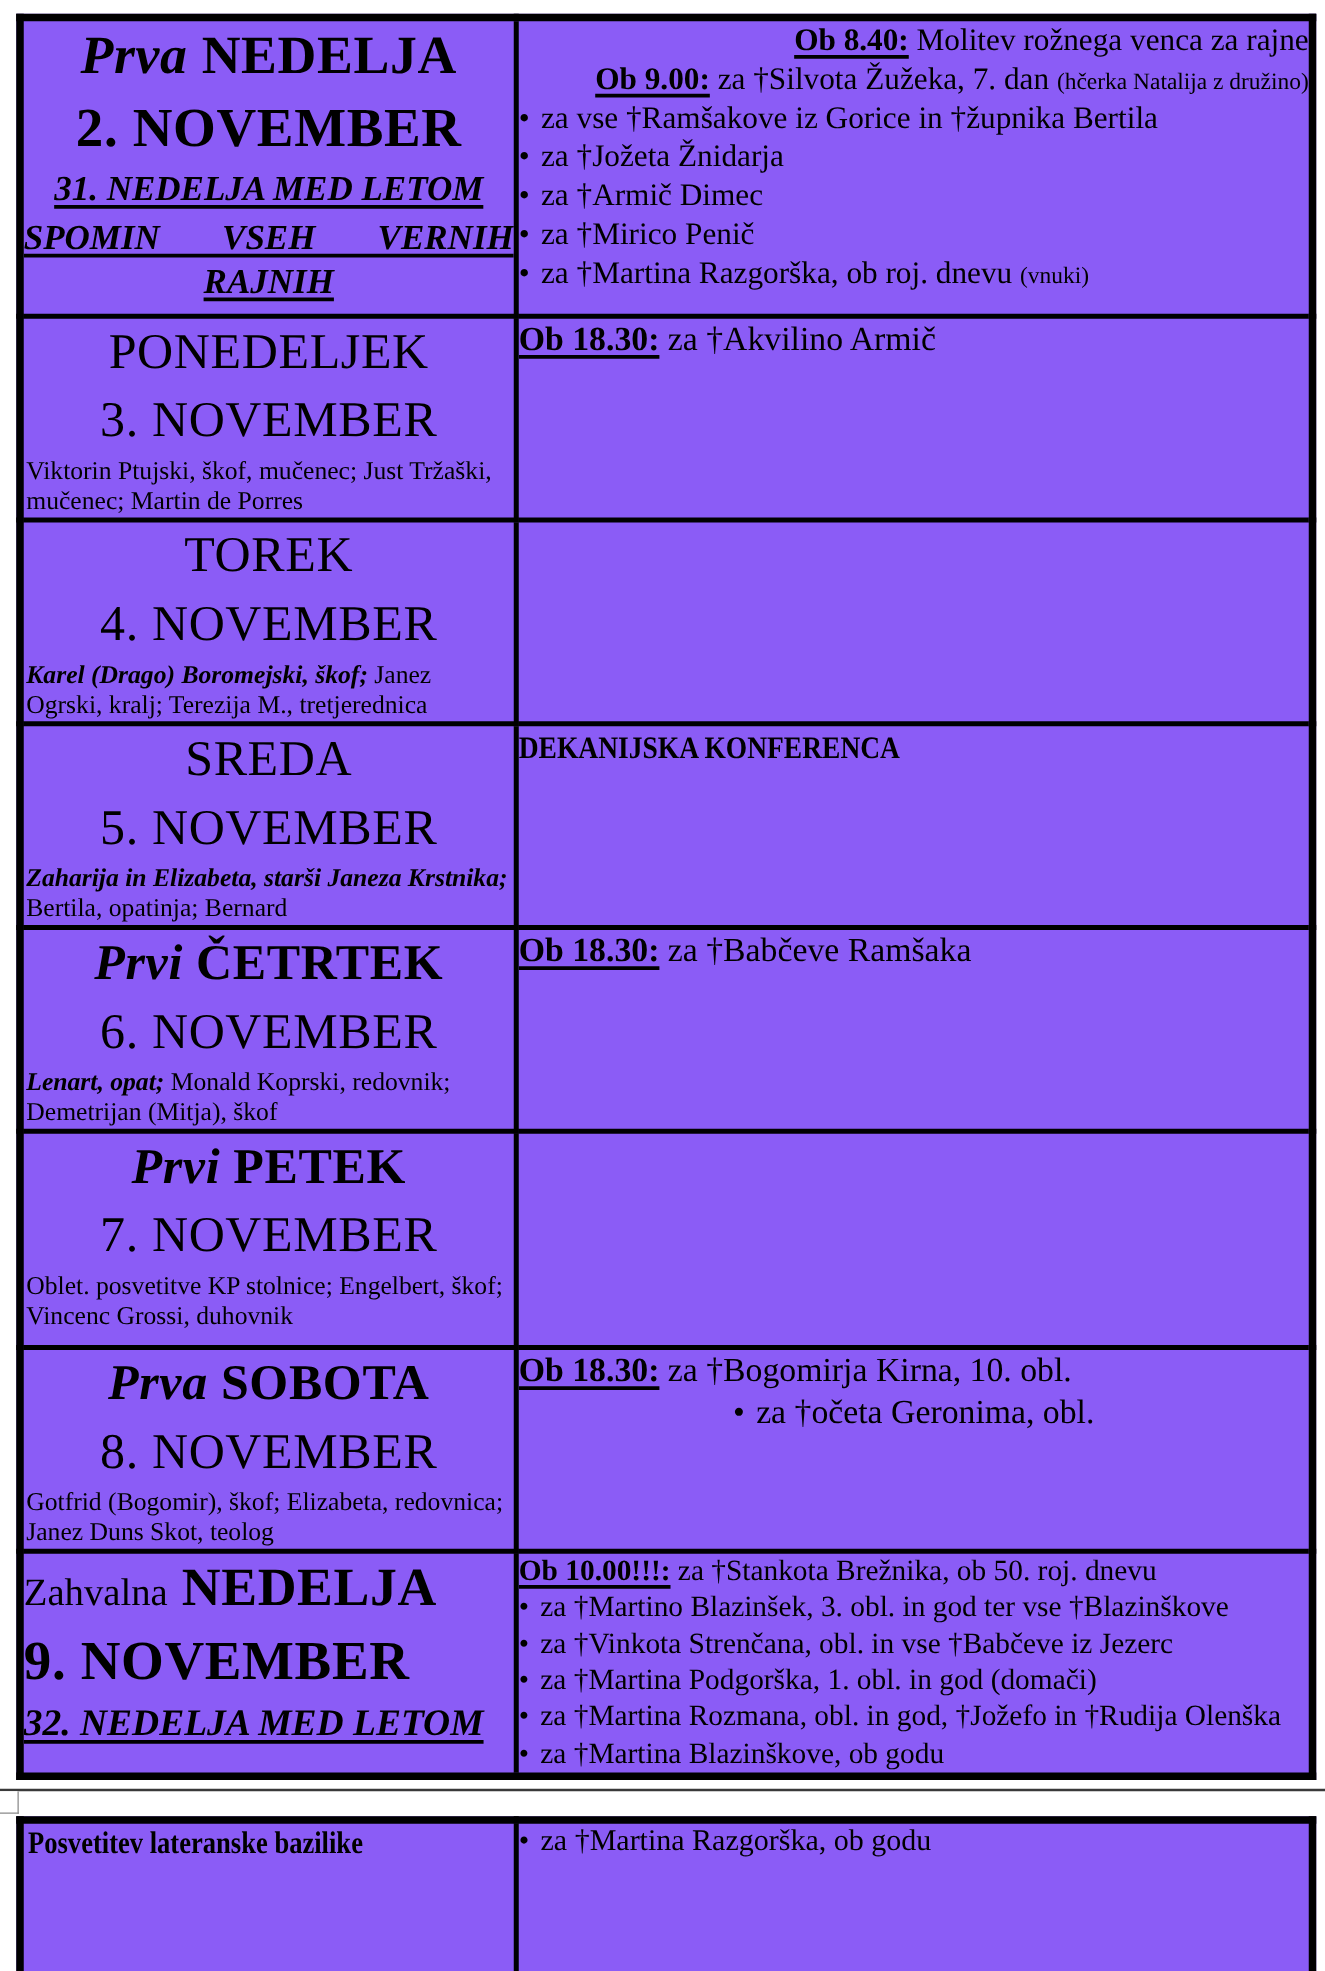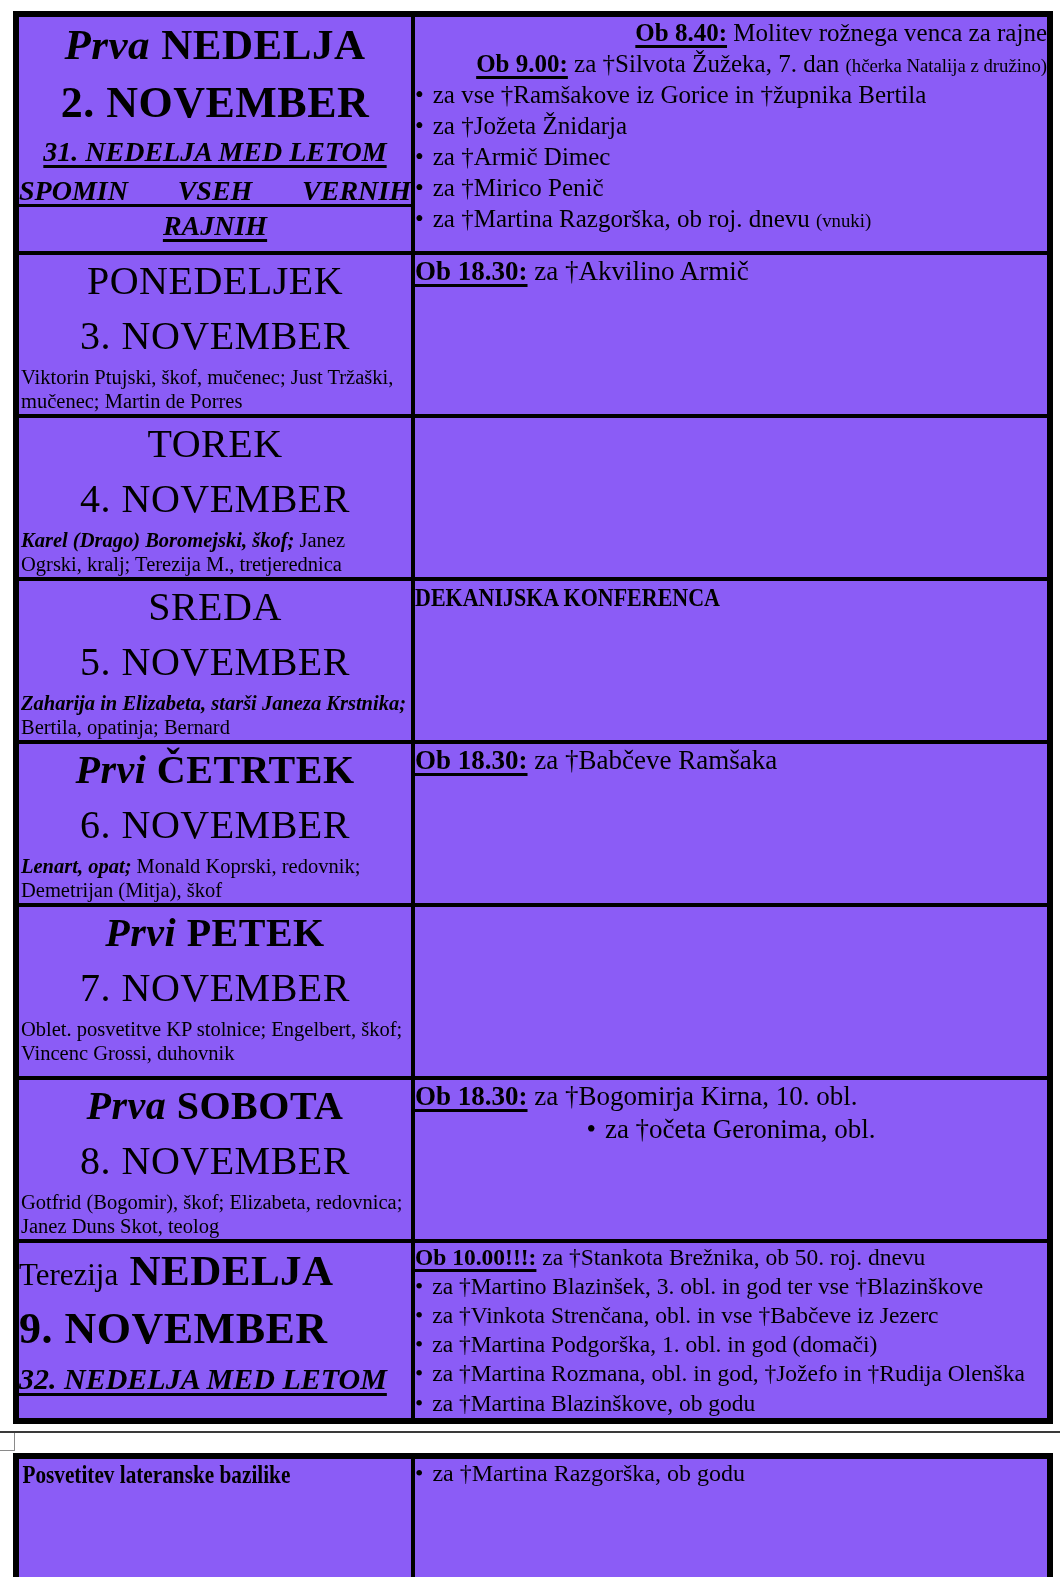--- a/index.html
+++ b/index.html
@@ -173,21 +173,21 @@
           <td class="mass-cell rs-27">
             <div class="entry"><span class="time-label">Ob 18.30:</span> <span>za †Bogomirja Kirna, 10. obl.</span></div>
             <div class="bullet-line center">
               <span class="bullet-dot">•</span>
               <span>za †očeta Geronima, obl.</span>
             </div>
           </td>
         </tr>
         <tr style="height: 167px;">
           <td class="day-cell">
-            <div class="day-line big left-align"><span class="prefix-plain">Terezija</span> <span class="bold">NEDELJA</span></div>
+            <div class="day-line big left-align"><span class="prefix-plain">Zahvalna</span> <span class="bold">NEDELJA</span></div>
             <div class="date-line big left-align bold">9. NOVEMBER</div>
             <div class="subtitle left">32. NEDELJA MED LETOM</div>
           </td>
           <td class="mass-cell rs-23">
             <div class="entry"><span class="time-label">Ob 10.00!!!:</span> <span>za †Stankota Brežnika, ob 50. roj. dnevu</span></div>
             <div class="bullet-line">
               <span class="bullet-dot">•</span>
               <span>za †Martino Blazinšek, 3. obl. in god ter vse †Blazinškove</span>
             </div>
             <div class="bullet-line">

